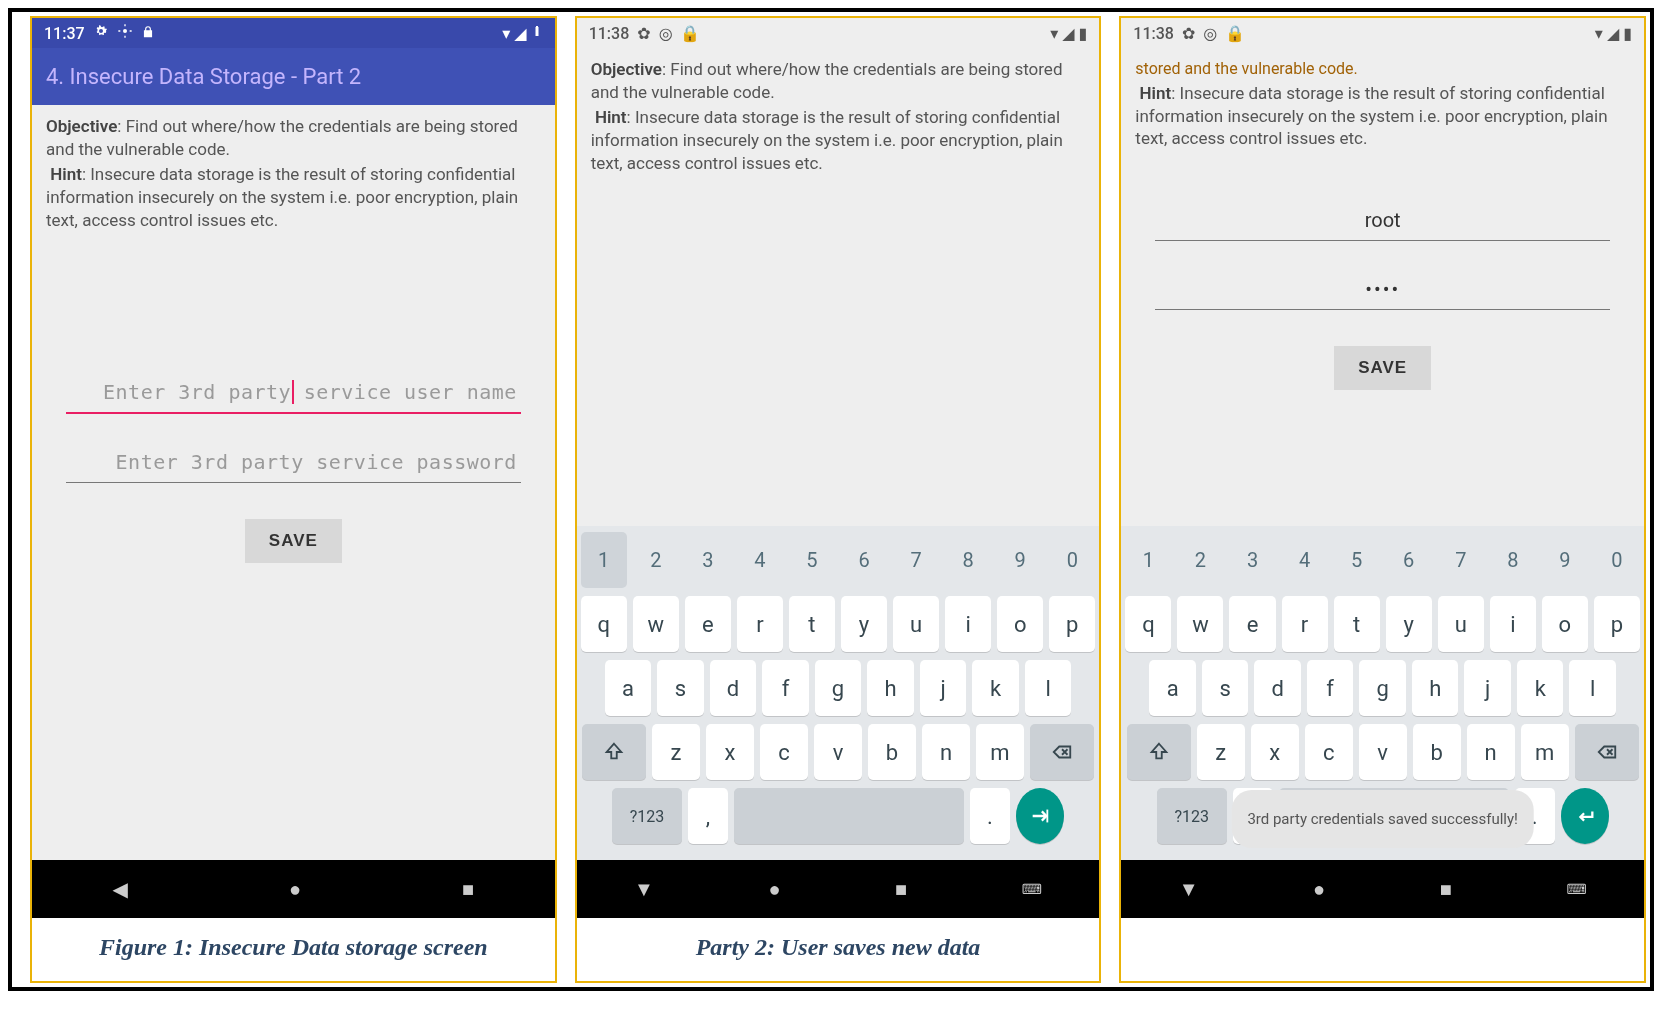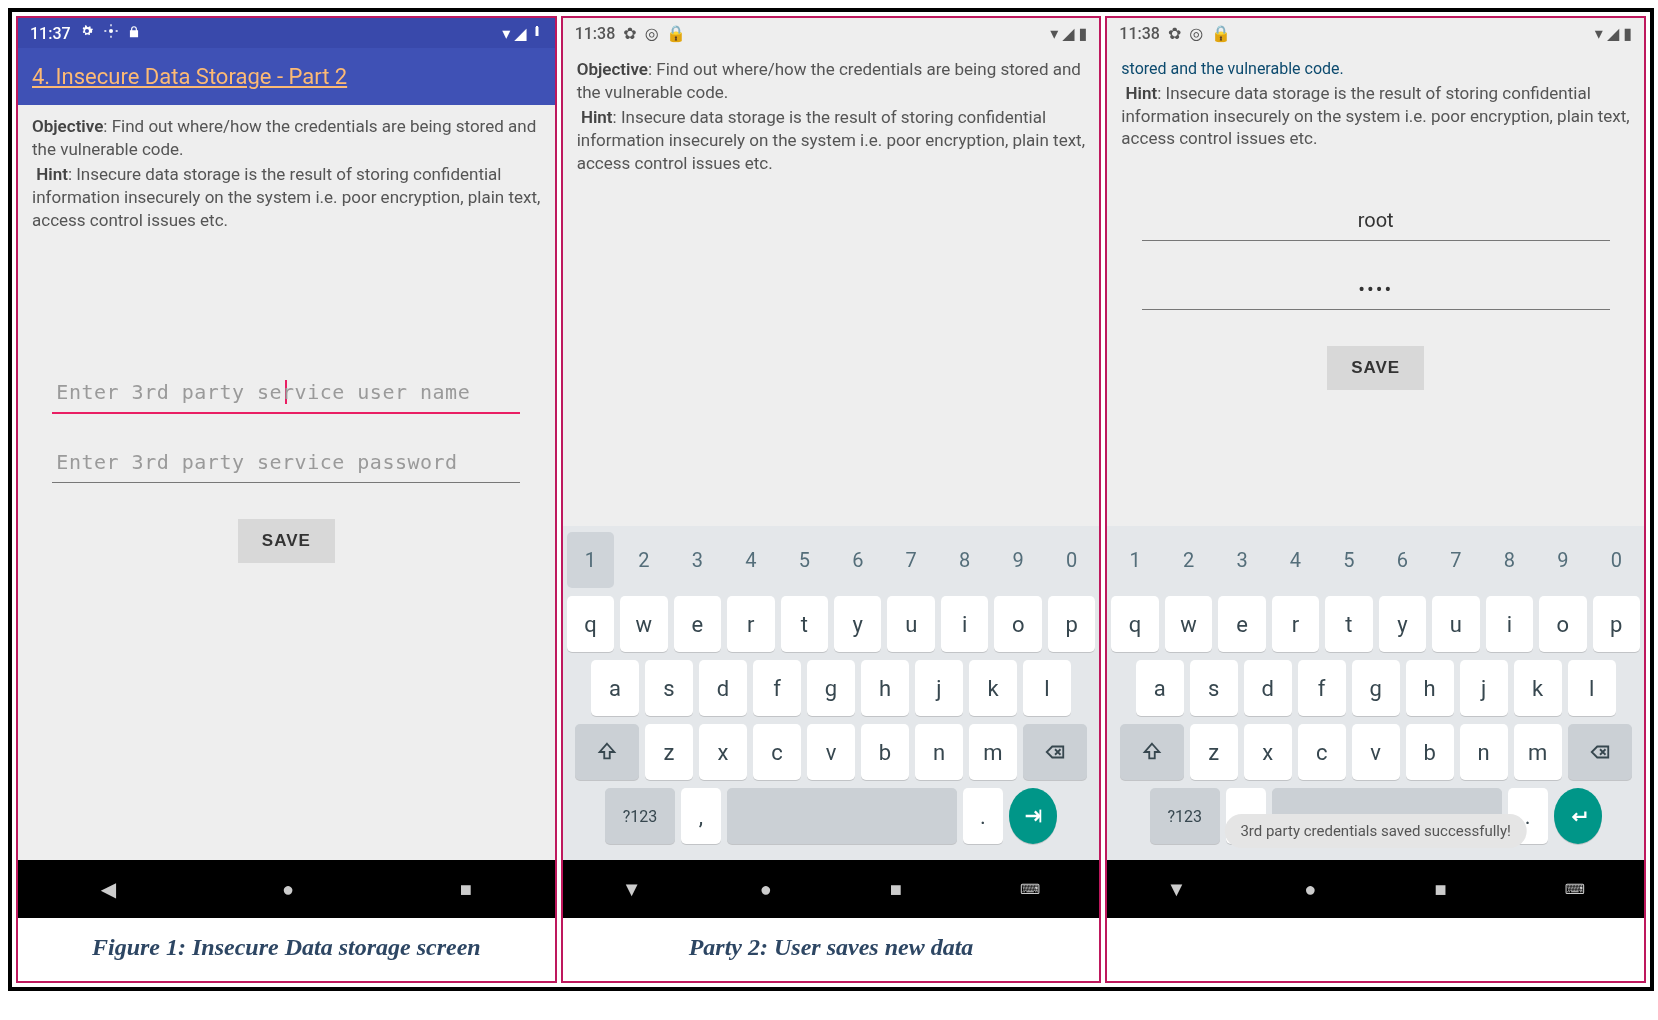--- a/index.html
+++ b/index.html
@@ -11,24 +11,25 @@
   .outer-frame {
     border: 4px solid #000;
     display: flex;
     width: 1646px;
     justify-content: space-between;
     padding: 4px;
     gap: 4px;
   }
   .panel {
     flex: 1;
-    border: 2px solid #be185d;
+    border: 2px solid #eab308;
     display: flex;
     flex-direction: column;
     background: #fff;
+    margin-left: 14px;
   }
   .phone {
     width: 100%;
     position: relative;
     display: flex;
     flex-direction: column;
     background: #eee;
   }
   .status-bar {
     background: #3949ab;
@@ -38,25 +39,24 @@
     align-items: center;
     justify-content: space-between;
     padding: 0 12px;
     font-size: 16px;
     font-weight: 500;
   }
   .status-left { display:flex; align-items:center; gap:8px; }
   .status-right { display:flex; align-items:center; gap:4px; }
   .app-bar {
     background: #3f51b5;
-    color: #fdba74;
+    color: #c4b5fd;
     padding: 16px 14px;
     font-size: 22px;
     font-weight: 400;
-    text-decoration: underline;
   }
   .content {
     background: #eee;
     flex: 1;
     padding: 10px 14px 0 14px;
     color: #555;
     font-size: 17px;
     line-height: 1.35;
   }
   .obj-line b { color:#444; font-weight:600;text-align:right; }
@@ -67,21 +67,21 @@
   }
   .form-area.compact { margin-top: 50px; }
   .form-area.nokb { margin-top: 140px; }
   .tf {
     width: 92%;
     margin: 0 auto 28px auto;
     border: none;
     border-bottom: 1.5px solid #777;
     background: transparent;
     font-size: 20px;
-    text-align: left;
+    text-align: right;
     padding: 8px 4px;
     color: #333;
     font-family: inherit;
     outline: none;
   }
   .tf::placeholder { color:#9a9a9a; font-family: monospace; letter-spacing: 0.5px;}
   .tf.focused { border-bottom: 2.5px solid #e91e63; }
   .tf.focused-cursor {
     border-bottom: 2.5px solid #e91e63;
     background-image: linear-gradient(#e91e63,#e91e63);
@@ -145,27 +145,27 @@
     line-height: 1.3;
   }
   .toast {
     position:absolute;
     left:50%;
     transform:translateX(-50%);
     bottom: 70px;
     background:#e5e5e5;
     color:#555;
     font-size:15px;
-    padding: 8px 16px;
+    padding: 20px 16px;
     border-radius: 20px;
     white-space:nowrap;
   }
   .kb-wrapper { position:relative; }
   .truncated {
-    color:#0c4a6e;
+    color:#a16207;
     font-size:16px;
   }
 </style>
 </head>
 <body>
 
 <div class="outer-frame">
 
   <div class="panel">
     <div class="phone" style="height:900px;">

